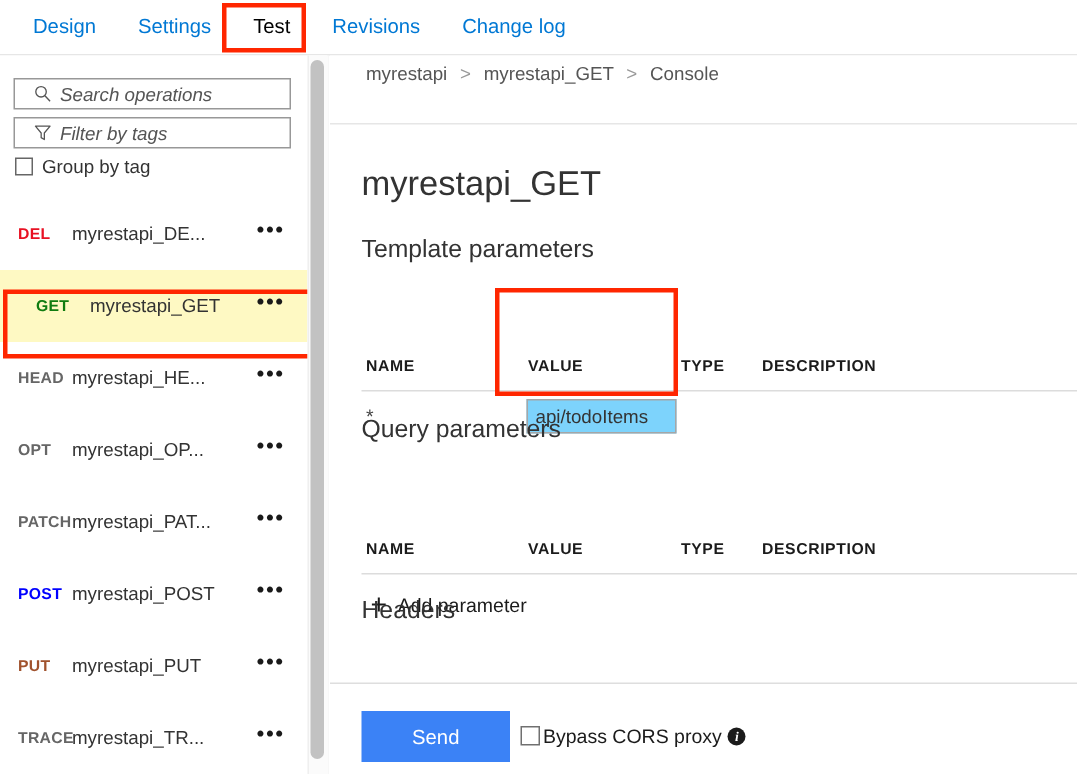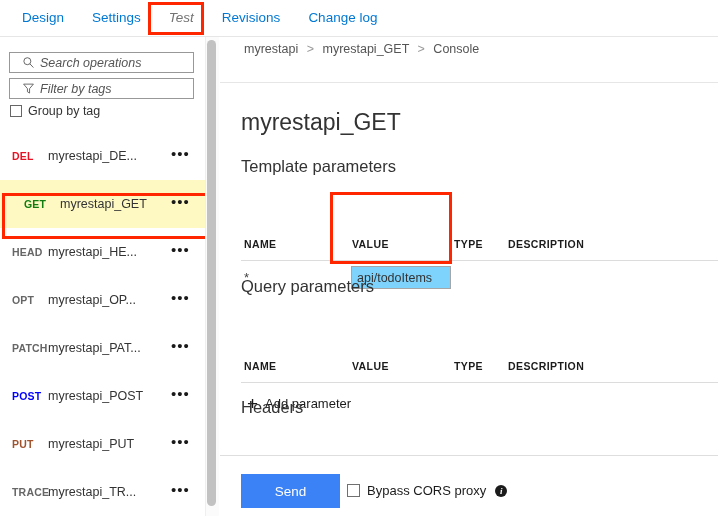--- a/index.html
+++ b/index.html
@@ -24,21 +24,21 @@
     padding-left: 8px;
   }
   .tab {
     font-size: 13.5px;
     color: #0078d4;
     padding: 0 14px;
     line-height: 36px;
     cursor: pointer;
     white-space: nowrap;
   }
-  .tab.active { color: #737373; font-style: italic; }
+  .tab.active { color: #000000; }
   .tab-highlight {
     position: absolute;
     left: 148px; top: 2px; width: 56px; height: 33px;
     border: 3px solid #ff2600;
     pointer-events: none;
   }
 
   
   .left-panel {
     position: absolute; left: 0; top: 37px; width: 219px; height: 479px;
@@ -203,21 +203,21 @@
     position: absolute; left: 21px; top: 437px;
     width: 99px; height: 34px;
     background: #0f3e69; color: #ffffff;
     border: none;
     font-size: 13.5px;
     font-family: "Liberation Sans", sans-serif;
     cursor: pointer;
   }
   .bypass {
     position: absolute; left: 127px; top: 446px;
-    display: flex; align-items: center; gap: 7px;
+    display: flex; align-items: center; gap: 2px;
     font-size: 13px; color: #1b1b1b;
   }
   .bypass .cbox { width: 13px; height: 13px; border: 1px solid #707070; }
   .info-dot {
     display: inline-block; width: 12px; height: 12px; border-radius: 50%;
     background: #1b1b1b; color: #fff;
     font-size: 9px; font-weight: bold; font-style: italic;
     text-align: center; line-height: 12px;
     font-family: "Liberation Serif", serif;
     margin-left: 2px;

